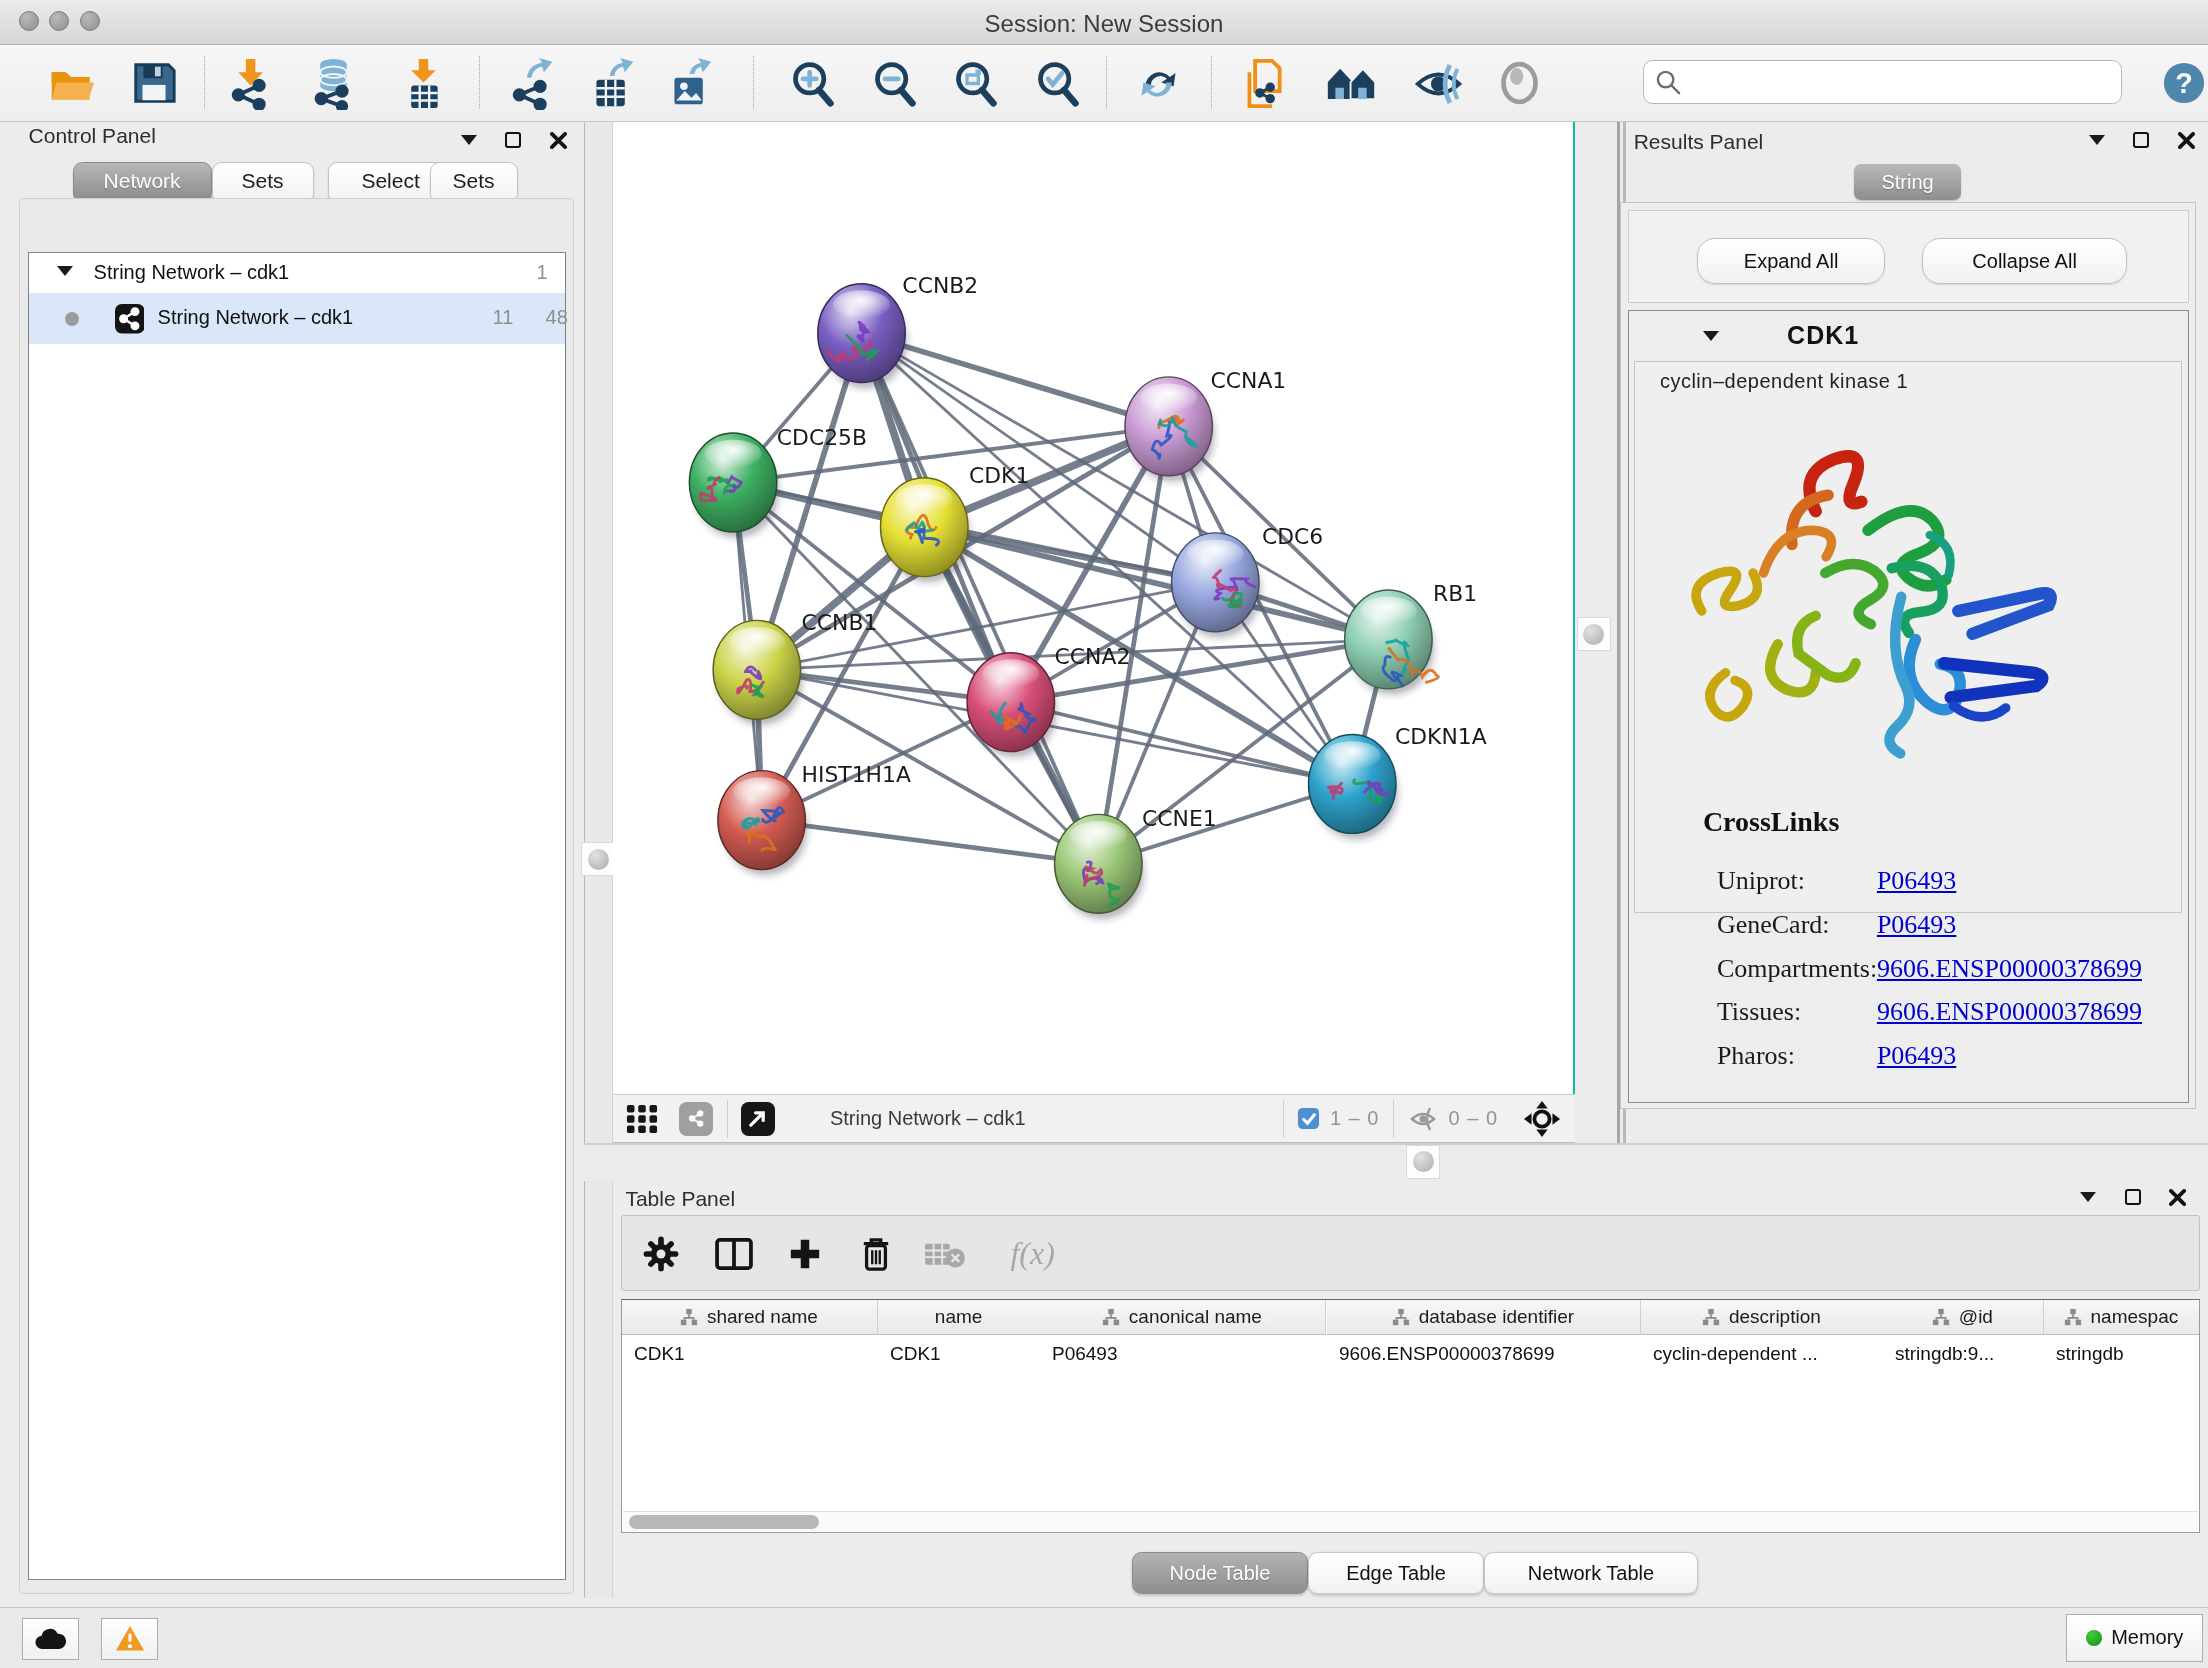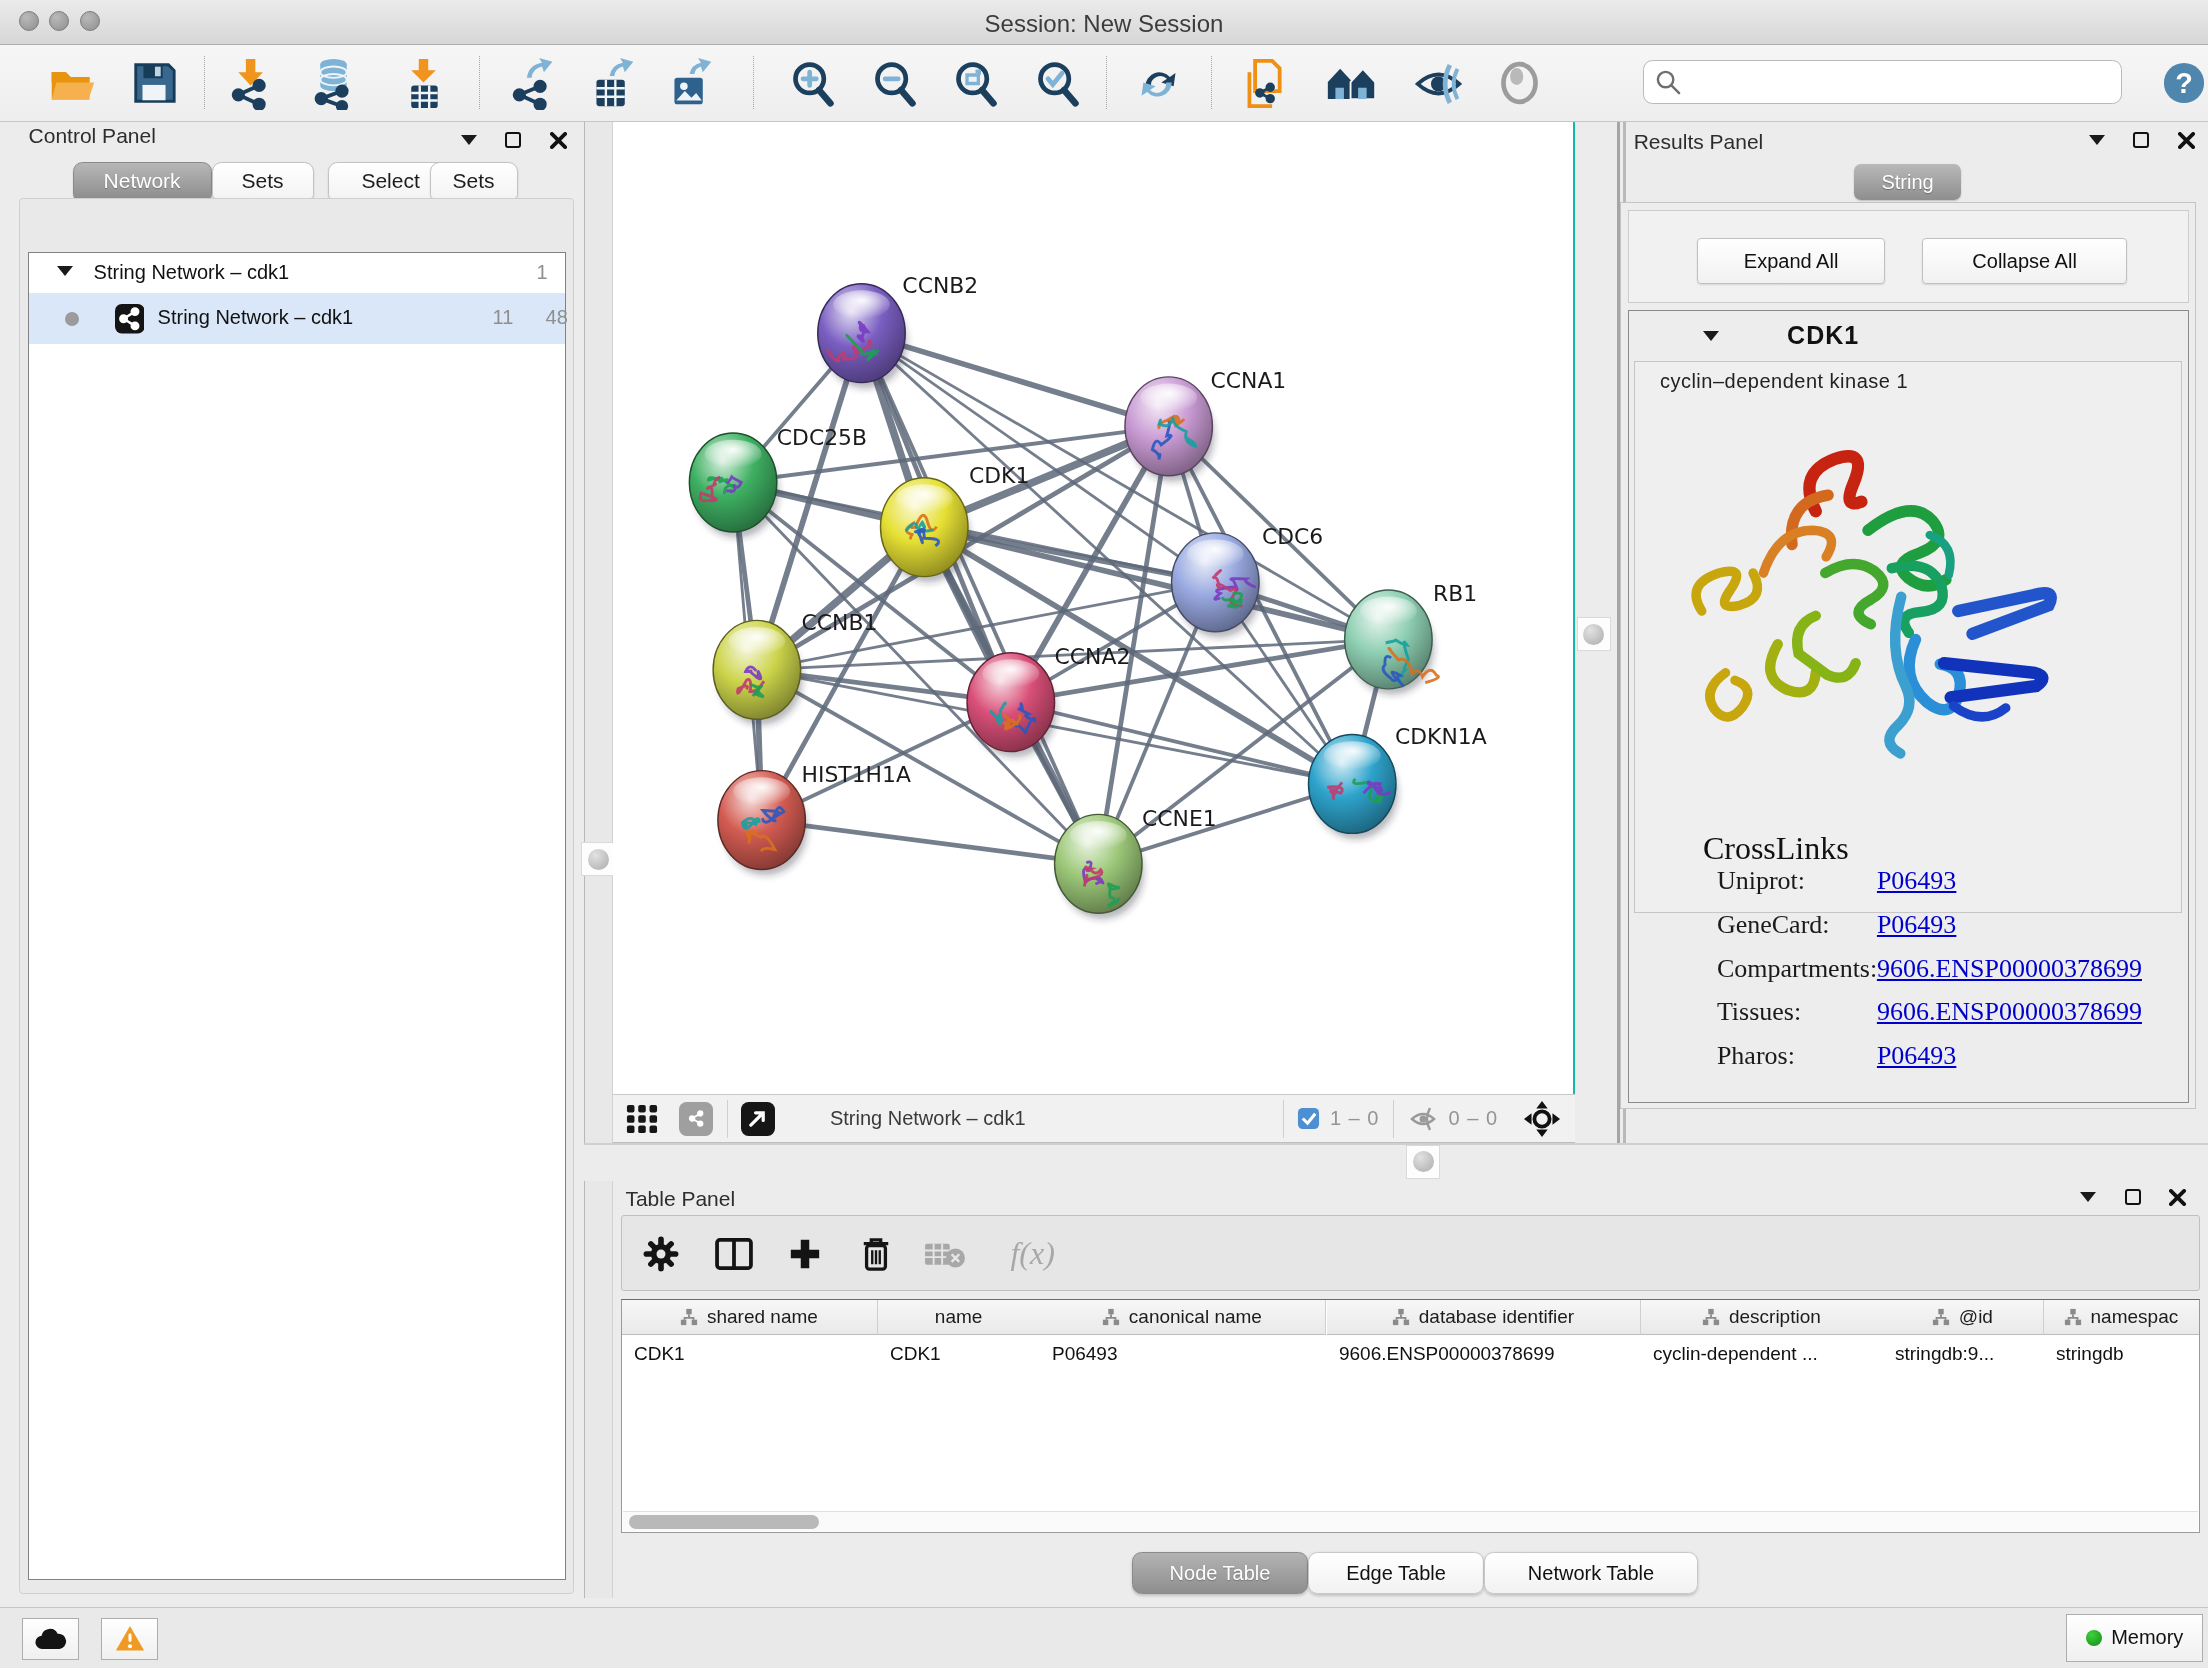--- a/index.html
+++ b/index.html
@@ -60,28 +60,28 @@
   .gry-sq{width:34px;height:34px;border-radius:7.6px;background:#9f9f9f;display:flex;align-items:center;justify-content:center}
 
   
   #results-panel{position:absolute;left:1628px;top:122px;width:580px;height:1060px;background:#ececec}
   #string-tab{position:absolute;left:226px;top:42px;width:107px;height:36px;border-radius:7px;
     background:linear-gradient(#b9b9b9,#8e8e8e);color:#fff;font-size:20px;display:flex;align-items:center;justify-content:center;
     text-shadow:0 1px 1px rgba(0,0,0,.3);box-shadow:0 1px 1.9px rgba(0,0,0,.2)}
   #rp-outer{position:absolute;left:-7.6px;top:80px;width:576px;height:907px;background:#ededed;border:1px solid #c4c4c4}
   #rp-btnbox{position:absolute;left:6.7px;top:6.7px;width:561px;height:93px;background:#f1f1f1;border:1px solid #cccccc}
   .rp-btn{position:absolute;top:27.6px;height:46px;background:linear-gradient(#ffffff,#f1f1f1);border:1px solid #c0c0c0;
-    border-radius:4px;font-size:20px;color:#111;display:flex;align-items:center;justify-content:center;box-shadow:0 1px 1.9px rgba(0,0,0,.12)}
+    border-radius:18px;font-size:20px;color:#111;display:flex;align-items:center;justify-content:center;box-shadow:0 1px 1.9px rgba(0,0,0,.12)}
   #rp-gene-box{position:absolute;left:6.7px;top:107px;width:561px;height:793px;border:1.9px solid #8a8a8a;background:#ededed}
   #rp-gene-hdr{position:absolute;left:0;top:0;width:100%;height:49px;display:flex;align-items:center}
   #rp-gene-name{font-size:25px;font-weight:bold;color:#111;letter-spacing:1px}
   #rp-inner{position:absolute;left:4.8px;top:50px;width:548px;height:552px;background:#efefef;border:1px solid #c6c6c6}
   #rp-desc{position:absolute;left:25px;top:7.6px;font-size:20px;color:#222;letter-spacing:0.5px}
   .xl{font-family:"Liberation Serif",serif}
-  #xl-title{position:absolute;left:68px;top:468px;font-size:32px;font-weight:normal;color:#111}
+  #xl-title{position:absolute;left:68px;top:444px;font-size:28px;font-weight:bold;color:#111}
   .xl-row{position:absolute;left:82px;width:457px;height:44px;font-size:26px;color:#1a1a1a;display:flex}
   .xl-label{width:160px}
   .xl-link{color:#0000cc;text-decoration:underline}
 
   
   #table-panel{position:absolute;left:613px;top:1181px;width:1596px;height:426px;background:#ececec}
   #tp-toolbar{position:absolute;left:7.6px;top:34px;width:1579px;height:76px;background:#e6e6e6;border:1px solid #c0c0c0;border-radius:2.9px}
   .tp-ico{position:absolute;top:11.4px;width:53px;height:53px;display:flex;align-items:center;justify-content:center}
   #tp-fx{font-family:"Liberation Serif",serif;font-style:italic;font-size:32px;color:#a8a8a8}
   #tp-table{position:absolute;left:7.6px;top:118px;width:1579px;height:234px;background:#fff;border:1px solid #9a9a9a;border-top:1.9px solid #6a6a6a}

